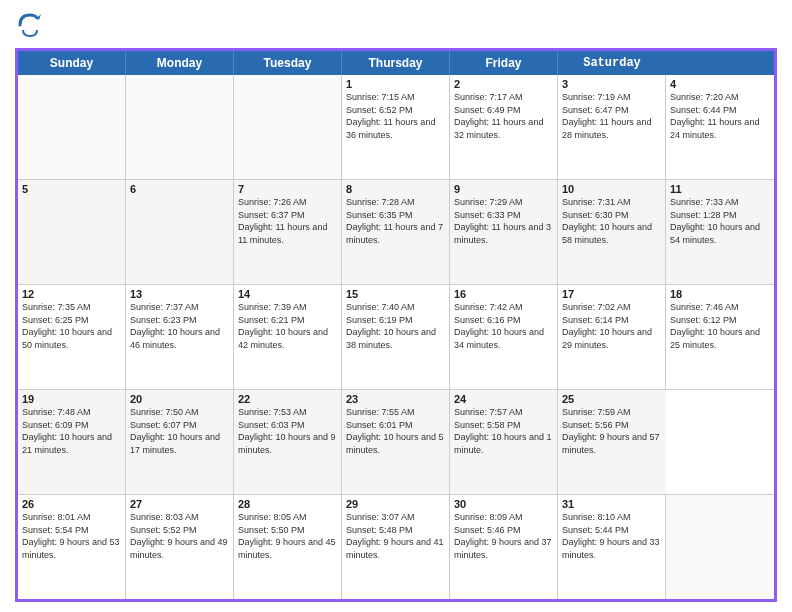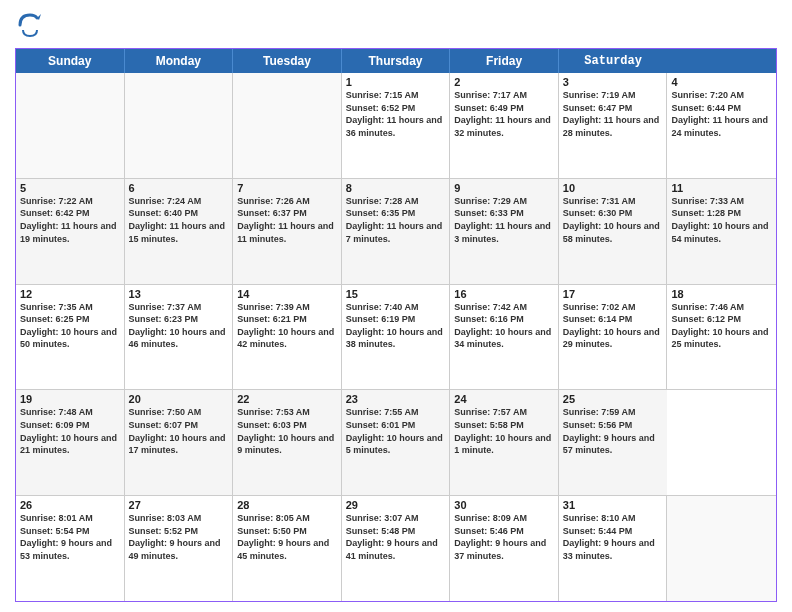--- a/index.html
+++ b/index.html
@@ -56,21 +56,21 @@
       color: #222;
     }
     .location {
       font-size: 14px;
       color: #444;
     }
     .calendar {
       flex: 1;
       display: flex;
       flex-direction: column;
-      border: 1px solid #8b5cf6;
+      border: 3px solid #8b5cf6;
     }
     .day-headers {
       display: grid;
       grid-template-columns: repeat(7, 1fr);
       background: #2a6ab0;
     }
     .day-header {
       color: #fff;
       font-size: 12px;
       font-weight: bold;
@@ -107,21 +107,20 @@
       font-size: 11px;
       font-weight: bold;
       display: block;
       margin-bottom: 1px;
       color: #222;
     }
     .day-info {
       font-size: 9px;
       line-height: 1.4;
       color: #333;
-      font-weight: bold;
     }
   </style>
 </head>
 <body>
 
 <div class="container">
   <div class="header">
     <div class="logo">
       <svg class="logo-icon" viewBox="0 0 30 30">
         <path d="M5 15 Q5 5 15 5 Q20 5 22 8" stroke="#2a6ab0" stroke-width="3" fill="none" stroke-linecap="round"></path>
@@ -178,31 +177,23 @@
             <span class="day-num">4</span>
             <div class="day-info">Sunrise: 7:20 AM
 Sunset: 6:44 PM
 Daylight: 11 hours
 and 24 minutes.</div>
           </div>
         </div>
         <div class="week-row">
           <div class="day-cell shade">
             <span class="day-num">5</span>
-            <div class="day-info">Sunrise: 7:22 AM
-Sunset: 6:42 PM
-Daylight: 11 hours
-and 19 minutes.</div>
           </div>
           <div class="day-cell shade">
             <span class="day-num">6</span>
-            <div class="day-info">Sunrise: 7:24 AM
-Sunset: 6:40 PM
-Daylight: 11 hours
-and 15 minutes.</div>
           </div>
           <div class="day-cell shade">
             <span class="day-num">7</span>
             <div class="day-info">Sunrise: 7:26 AM
 Sunset: 6:37 PM
 Daylight: 11 hours
 and 11 minutes.</div>
           </div>
           <div class="day-cell shade">
             <span class="day-num">8</span>

